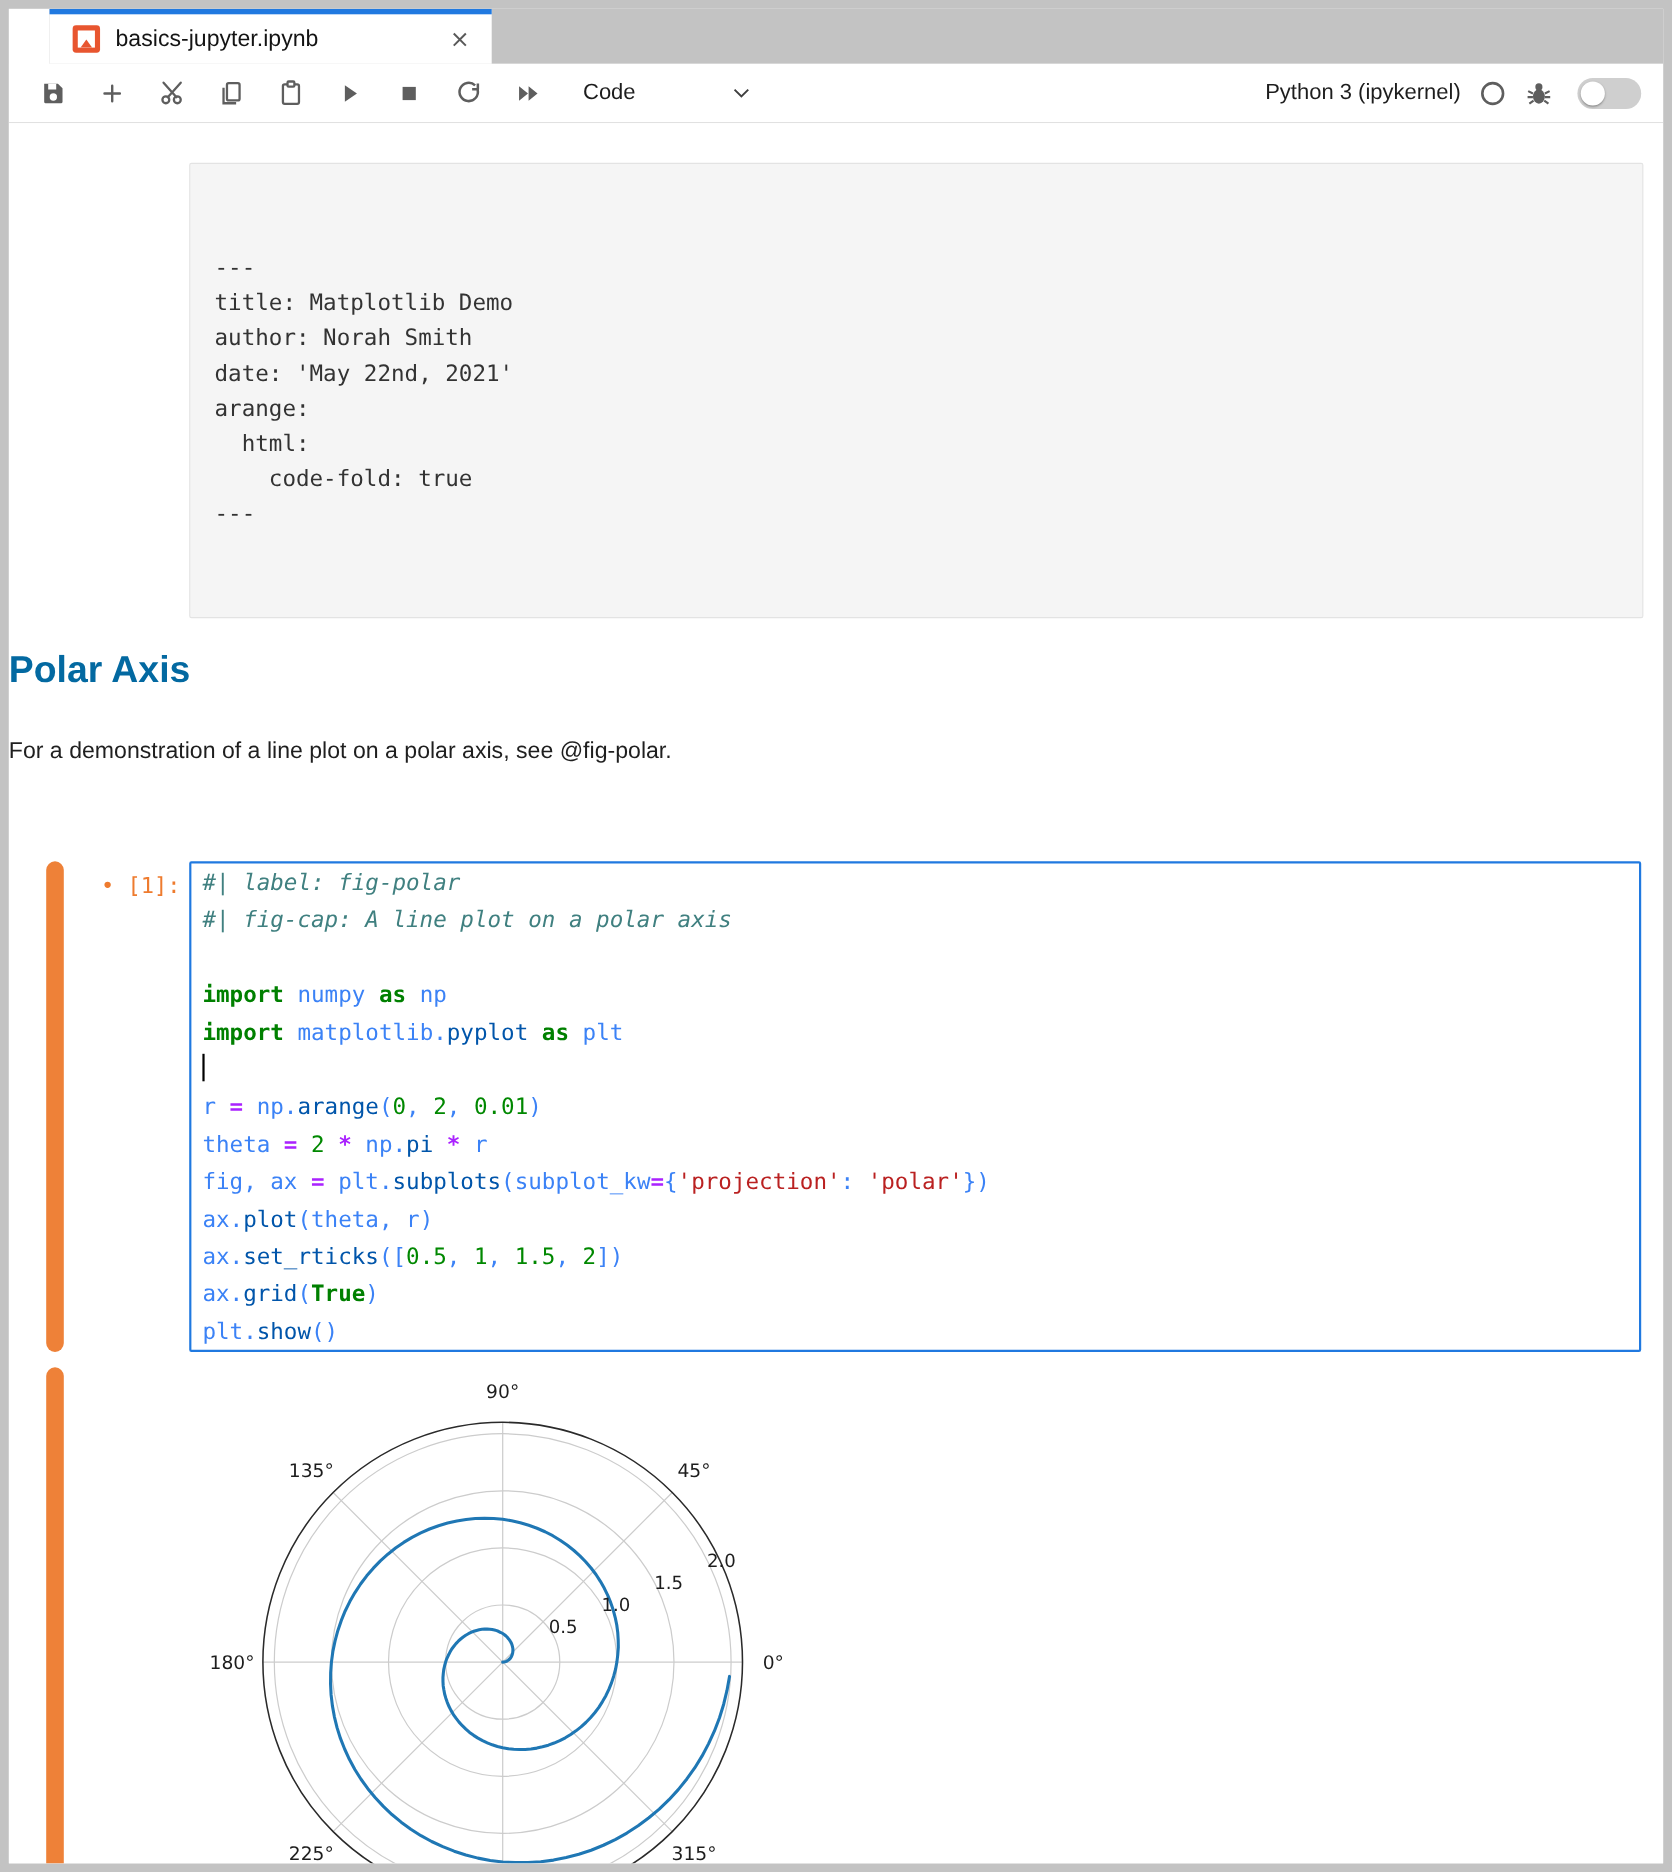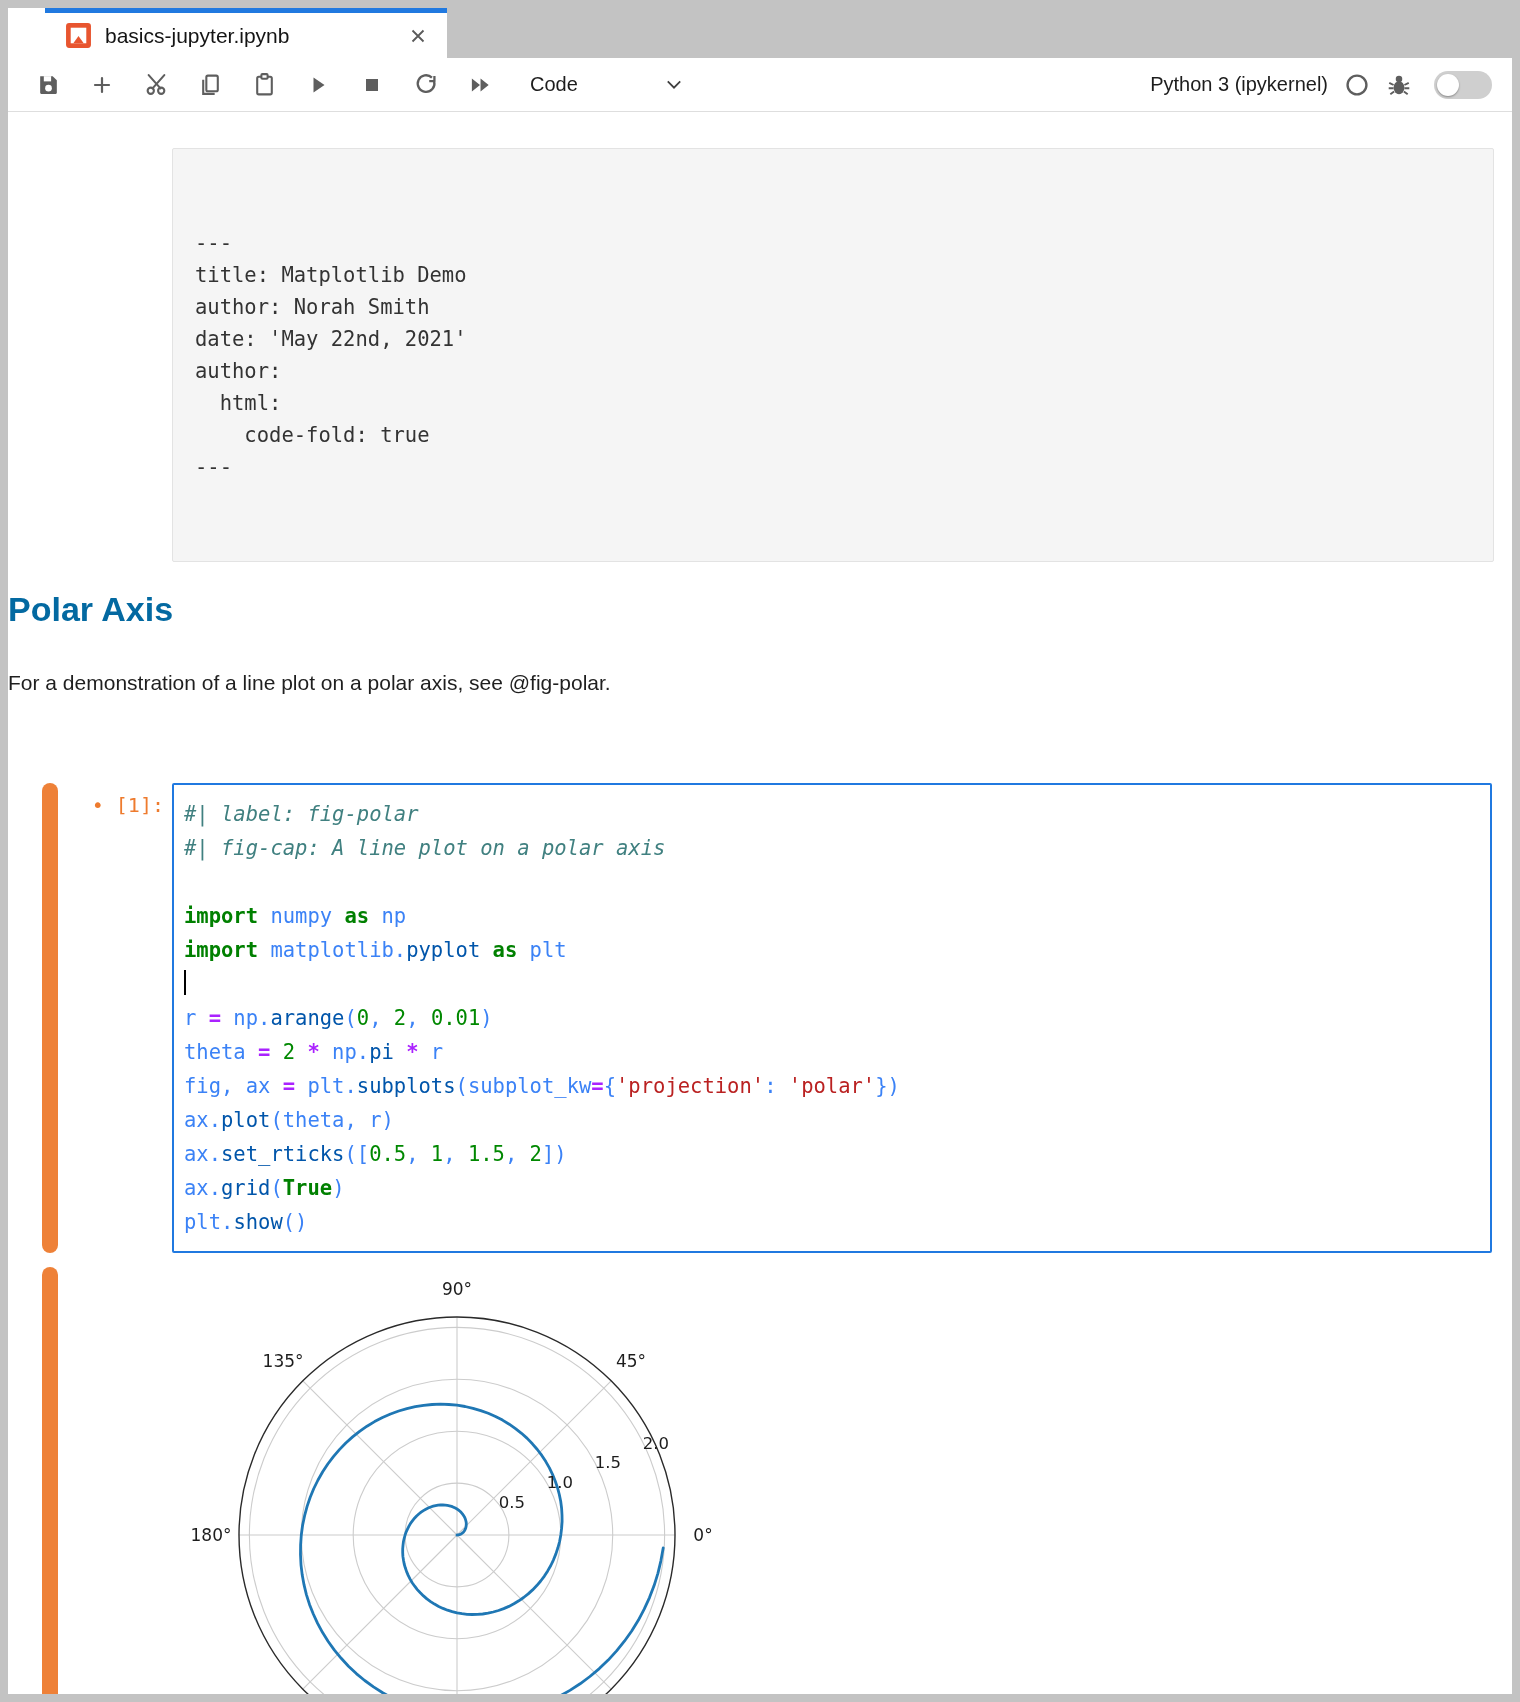--- a/index.html
+++ b/index.html
@@ -37,21 +37,21 @@
             font-family:"DejaVu Sans Mono",monospace;font-size:20.5px;line-height:32px;color:#333;white-space:pre;}
   .page-title{font-size:34px;font-weight:700;color:#0369a1;margin:28px 0 0 0;font-family:"Liberation Sans",sans-serif;}
   .md-para{font-size:21px;color:#1f1f1f;margin:42px 0 0 0;}
 
   .cell-row{display:flex;margin-top:88px;align-items:stretch;}
   .out-row{display:flex;margin-top:14px;align-items:flex-start;}
   .collapser{width:16px;border-radius:8px;background:var(--orange);margin-left:34px;flex:none;cursor:pointer;}
   .out-row .collapser{height:540px;}
   .prompt-col{width:114px;flex:none;text-align:right;padding:10px 8px 0 0;
               font-family:"DejaVu Sans Mono",monospace;font-size:20px;color:var(--prompt-orange);white-space:nowrap;}
-  .editor{flex:1;margin-right:20px;border:2px solid var(--accent);border-radius:2px;background:#fff;padding:12px 10px;}
+  .editor{flex:1;margin-right:20px;border:2px solid var(--accent);border-radius:2px;background:#fff;padding:0 10px;}
   .cm-line{font-family:"DejaVu Sans Mono",monospace;font-size:20.5px;line-height:34px;white-space:pre;color:#1d1d1d;min-height:34px;}
   .tok-com{color:#408080;font-style:italic;}
   .tok-kw{color:#008000;font-weight:bold;}
   .tok-op{color:#AA22FF;font-weight:bold;}
   .tok-prop{color:#0055aa;}
   .tok-num{color:#008800;}
   .tok-str{color:#BA2121;}
   .tok-pl{color:#3b82f6;}
   .caret{display:inline-block;width:2px;height:25px;background:#000;vertical-align:-4px;}
   .output{flex:1;margin-right:18px;}
@@ -176,21 +176,21 @@
           </span>
         <span class="toggle">
             <span class="knob"></span>
           </span>
       </div>
     </div>
 
     <div class="content">
 
       <div class="raw-cell block">
-        <div><div>---</div><div>title: Matplotlib Demo</div><div>author: Norah Smith</div><div>date: 'May 22nd, 2021'</div><div>author:</div><div>  html:</div><div>    code-fold: true</div><div>---</div></div>
+        <div><div>---</div><div>title: Matplotlib Demo</div><div>author: Norah Smith</div><div>date: 'May 22nd, 2021'</div><div>arange:</div><div>  html:</div><div>    code-fold: true</div><div>---</div></div>
       </div>
 
       <h1 class="page-title block">Polar Axis</h1>
       <p class="md-para block">For a demonstration of a line plot on a polar axis, see @fig-polar.</p>
 
       <div class="cell-row">
         <div class="collapser"></div>
         <div class="prompt-col">• [1]:</div>
         <div class="editor">
           <div>

